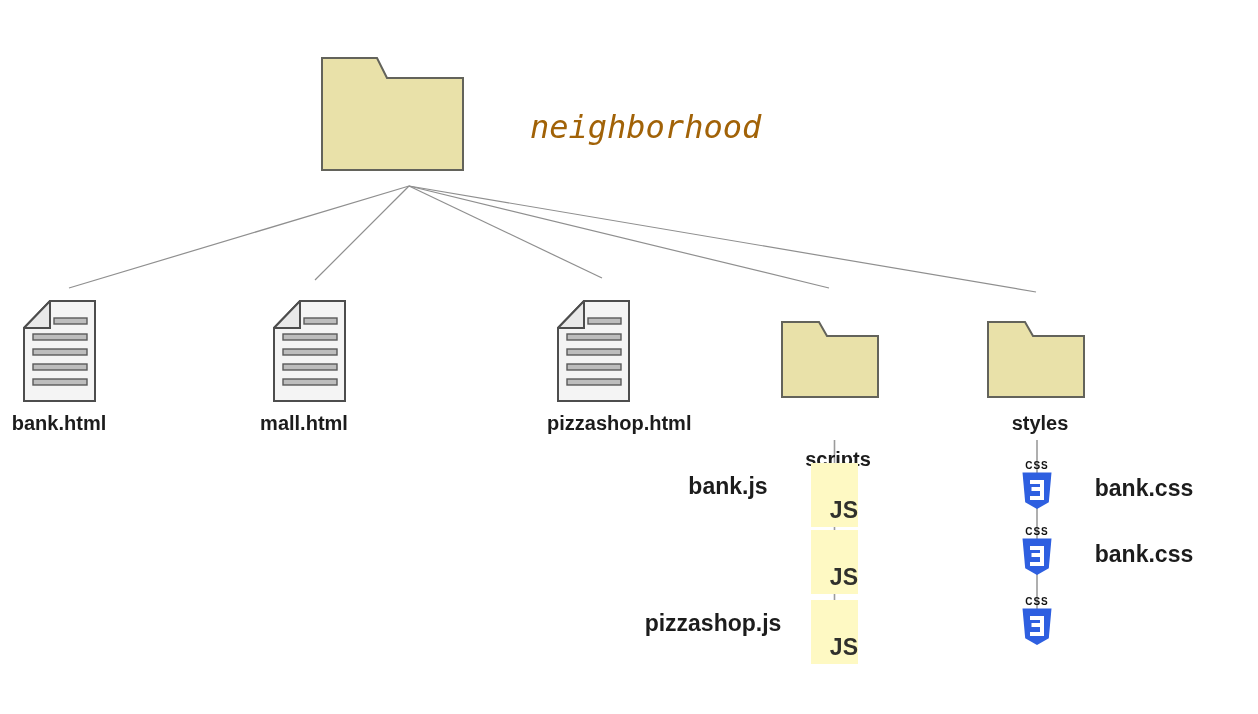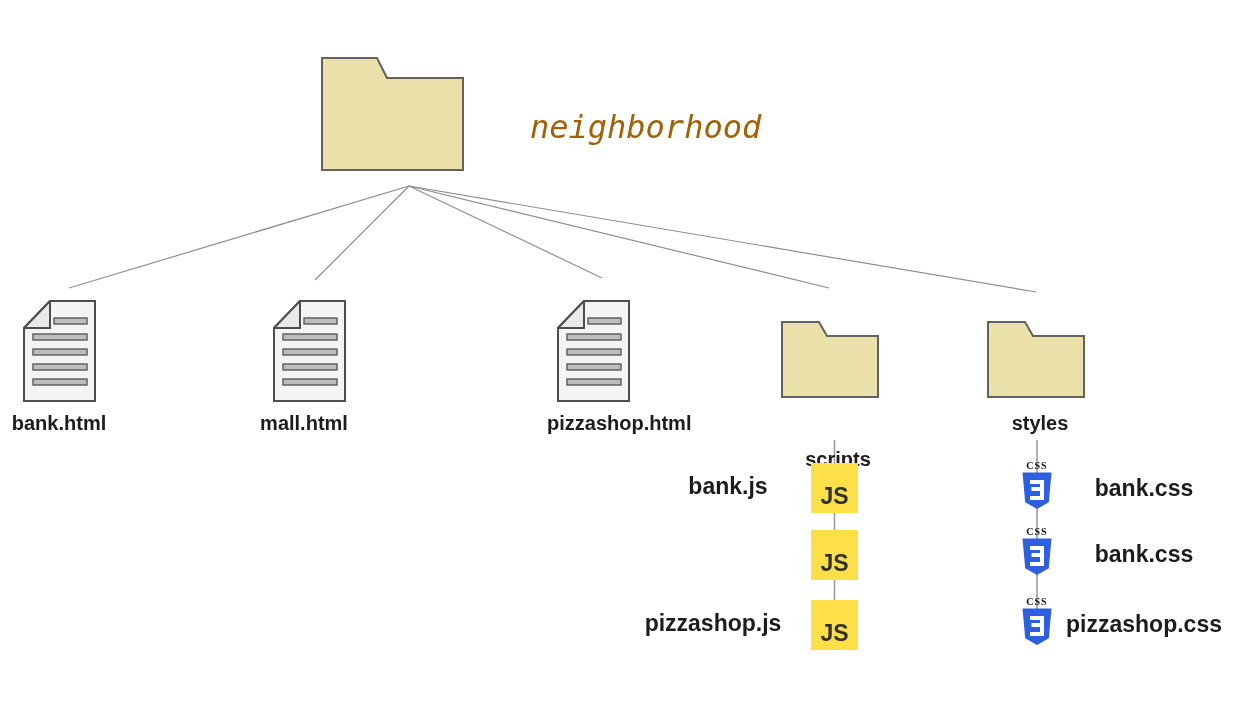--- a/index.html
+++ b/index.html
@@ -35,25 +35,25 @@
     position:absolute;
     font-weight:bold;
     font-size:23px;
     color:#1c1c1c;
     text-align:center;
     width:200px;
   }
   .js-badge{
     position:absolute;
     width:47px;
-    height:50px;
-    background:#fde047;
+    height:64px;
+    background:#fef9c3;
     display:flex;
     align-items:flex-end;
-    justify-content:center;
+    justify-content:flex-end;
   }
   .js-badge span{
     font-weight:bold;
     font-size:23px;
     color:#30302c;
     line-height:1.0;
     padding-bottom:5px;
     letter-spacing:0px;
   }
   .css-badge{
@@ -64,21 +64,21 @@
     flex-direction:column;
     align-items:center;
   }
   .css-badge .css-word{
     font-weight:bold;
     font-size:10px;
     letter-spacing:1px;
     color:#111111;
     line-height:1.0;
     margin-bottom:1px;
-    font-family:Liberation Serif, serif;
+    font-family:Liberation Sans, sans-serif;
   }
 </style>
 </head>
 <body>
 
 <div class="canvas">
 
   <svg class="lines-layer" width="1258" height="714" viewBox="0 0 1258 714">
     <line x1="409" y1="186" x2="69" y2="288" stroke="#8f8f8f" stroke-width="1.2"></line>
     <line x1="409" y1="186" x2="315" y2="280" stroke="#8f8f8f" stroke-width="1.2"></line>
@@ -178,15 +178,14 @@
   <div class="css-badge" style="left:1020px;top:597px;">
     <span class="css-word">CSS</span>
     <svg width="30" height="38" viewBox="0 0 30 38">
       <path d="M0.5,0.5 H29.5 L26.8,30.2 L15,37 L3.2,30.2 Z" fill="#2e5fe0"></path>
       <rect x="8" y="8" width="14" height="4" fill="#ffffff"></rect>
       <rect x="18" y="8" width="4" height="20" fill="#ffffff"></rect>
       <rect x="9.5" y="15" width="12.5" height="4" fill="#ffffff"></rect>
       <rect x="8" y="24" width="14" height="4" fill="#ffffff"></rect>
     </svg>
   </div>
-  <div class="file-label" style="left:1044px;top:598px;line-height:52px;">pizzashop.css</div>
 
 </div>
 
 </body></html>

